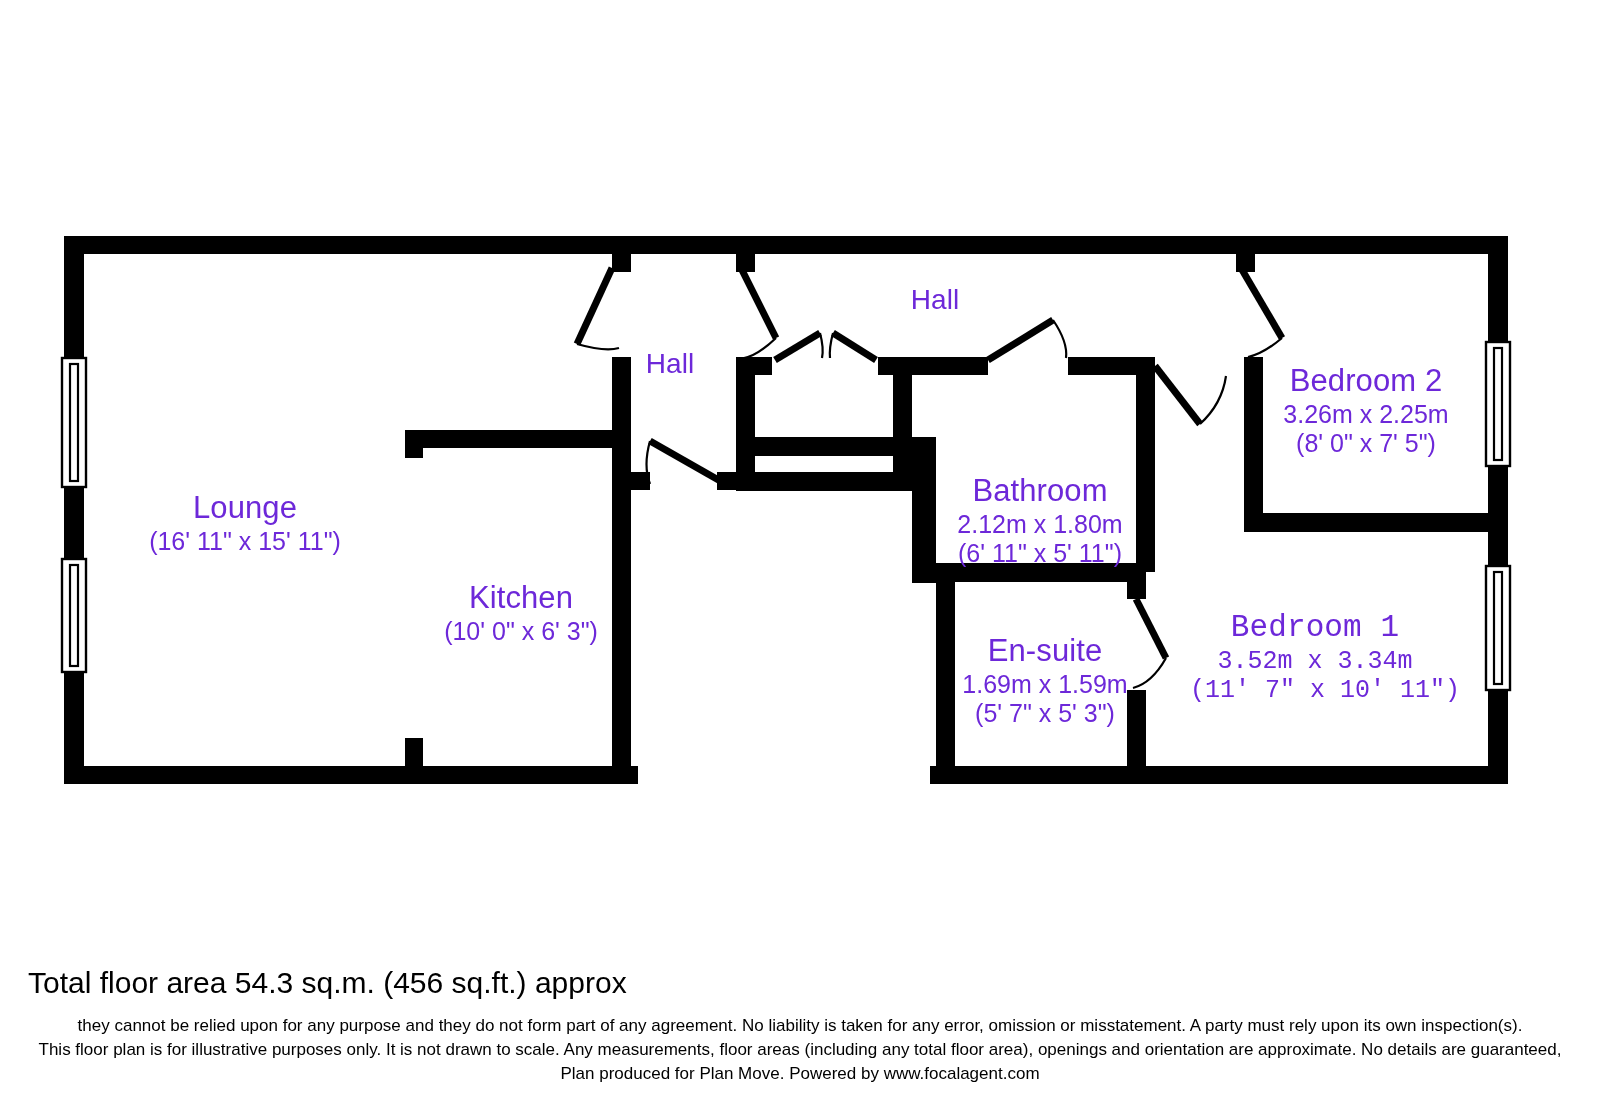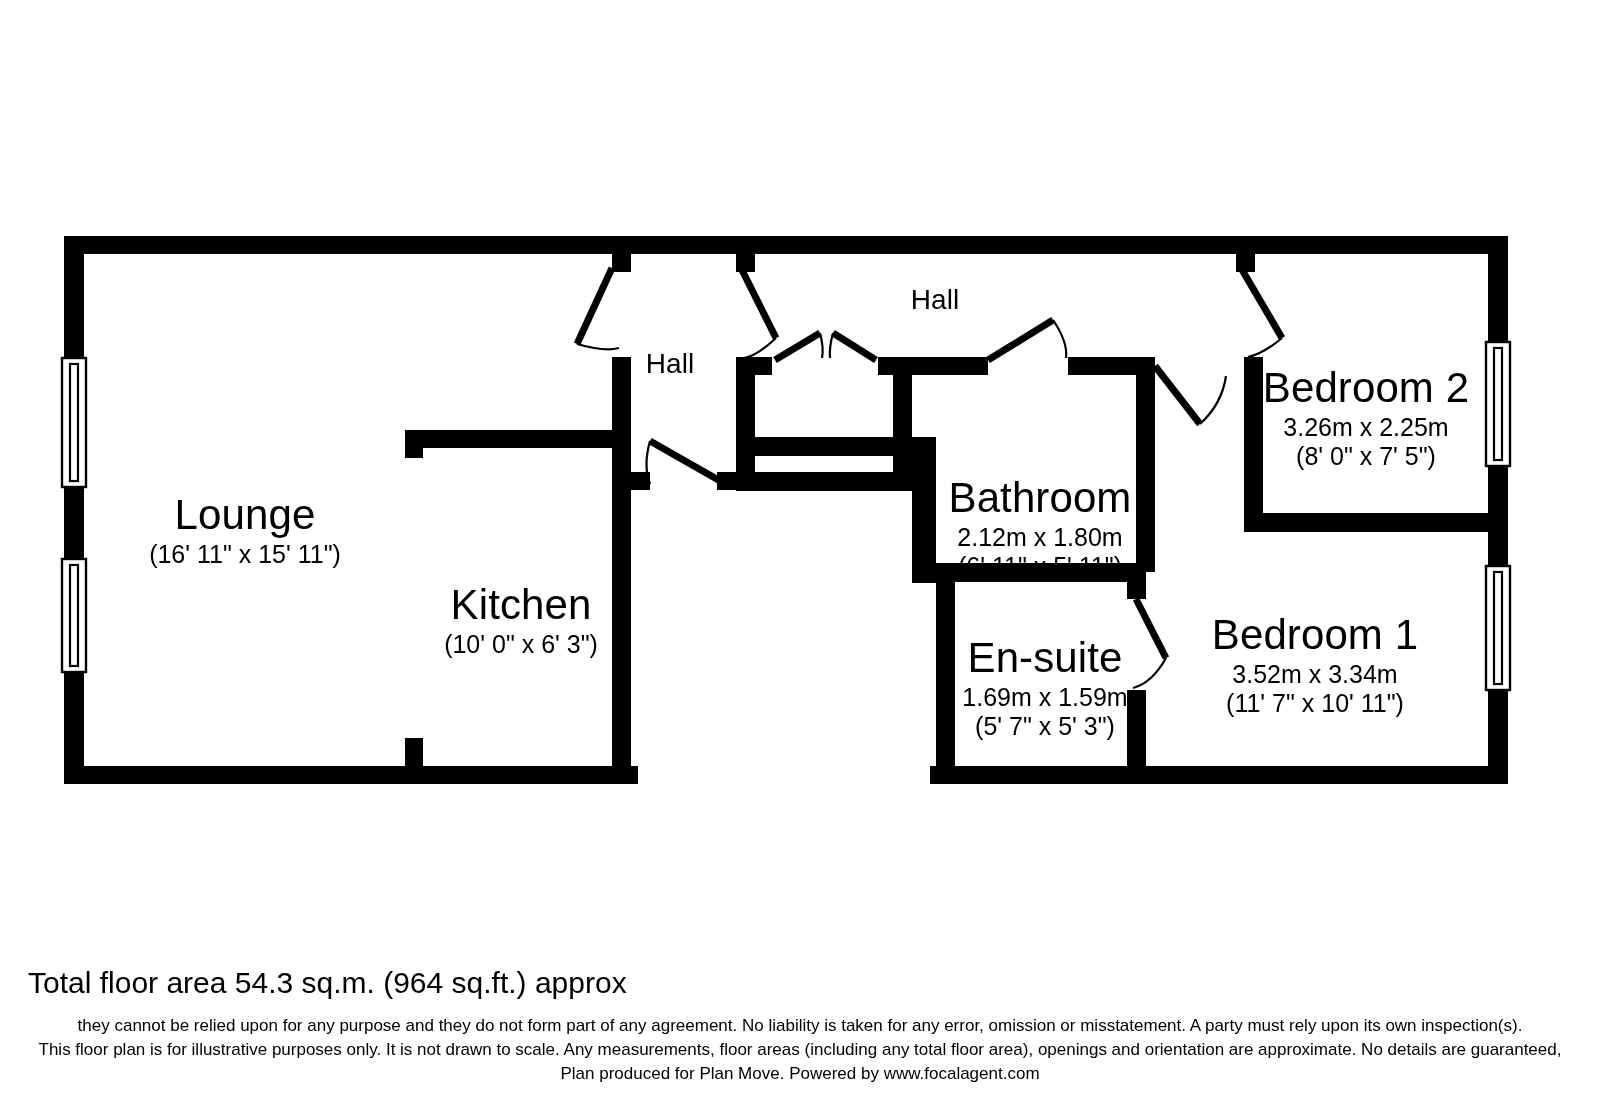--- a/index.html
+++ b/index.html
@@ -35,24 +35,24 @@
   .door-leaf { stroke: #000000; stroke-width: 7; fill: none; stroke-linecap: butt; }
   .door-arc { stroke: #000000; stroke-width: 2.2; fill: none; }
   .win-frame { fill: #ffffff; stroke: #000000; stroke-width: 2.4; }
   .win-pane { fill: #ffffff; stroke: #000000; stroke-width: 2.2; }
 
   .room-label {
     position: absolute;
     text-align: center;
     line-height: 1.18;
     white-space: nowrap;
-    color: #000000;
+    color: #6d28d9;
   }
   .room-name {
-    font-size: 42px;
+    font-size: 31px;
     letter-spacing: 0.1px;
     display: block;
   }
   .room-dim {
     font-size: 25px;
     display: block;
   }
   .room-dim-imp {
     font-size: 25px;
     display: block;
@@ -251,28 +251,28 @@
     <span class="room-dim">1.69m x 1.59m</span>
     <span class="room-dim-imp">(5' 7" x 5' 3")</span>
   </div>
 
   <div class="room-label" style="left:1250px; top:363px; width:232px;">
     <span class="room-name">Bedroom 2</span>
     <span class="room-dim">3.26m x 2.25m</span>
     <span class="room-dim-imp">(8' 0" x 7' 5")</span>
   </div>
 
-  <div class="room-label" style="left:1190px; top:610px; width:250px;">
+  <div class="room-label" style="left:1190px; top:610px; width:250px;font-family:Liberation Mono, monospace;">
     <span class="room-name">Bedroom 1</span>
     <span class="room-dim">3.52m x 3.34m</span>
     <span class="room-dim-imp">(11' 7" x 10' 11")</span>
   </div>
 
   <div class="footer">
-    <div class="total-area">Total floor area 54.3 sq.m. (964 sq.ft.) approx</div>
+    <div class="total-area">Total floor area 54.3 sq.m. (456 sq.ft.) approx</div>
     <div class="disclaimer">
       <span>they cannot be relied upon for any purpose and they do not form part of any agreement. No liability is taken for any error, omission or misstatement. A party must rely upon its own inspection(s).</span>
       <span>This floor plan is for illustrative purposes only. It is not drawn to scale. Any measurements, floor areas (including any total floor area), openings and orientation are approximate. No details are guaranteed,</span>
       <span>Plan produced for Plan Move. Powered by www.focalagent.com</span>
     </div>
   </div>
 
 </div>
 
 </body></html>

